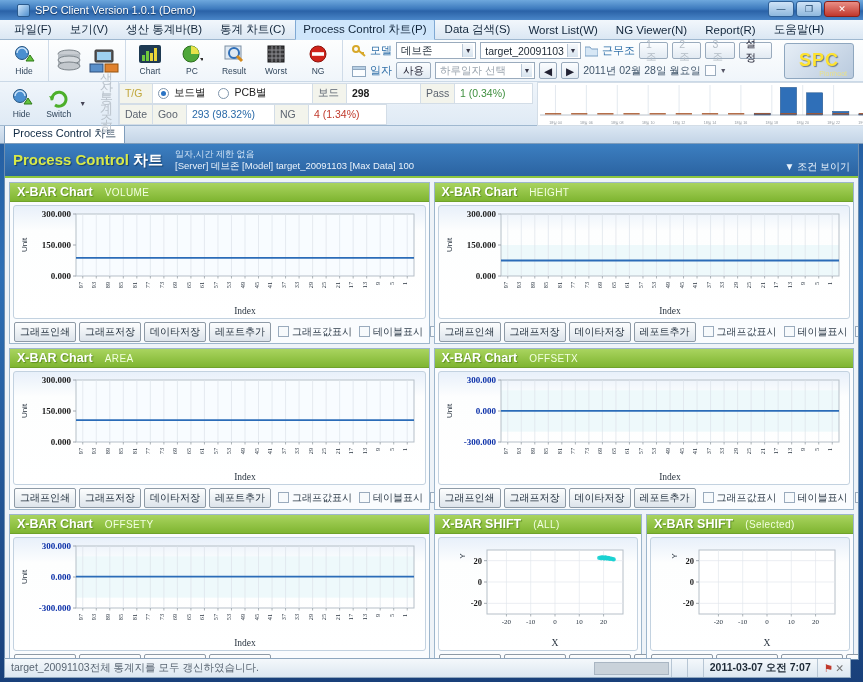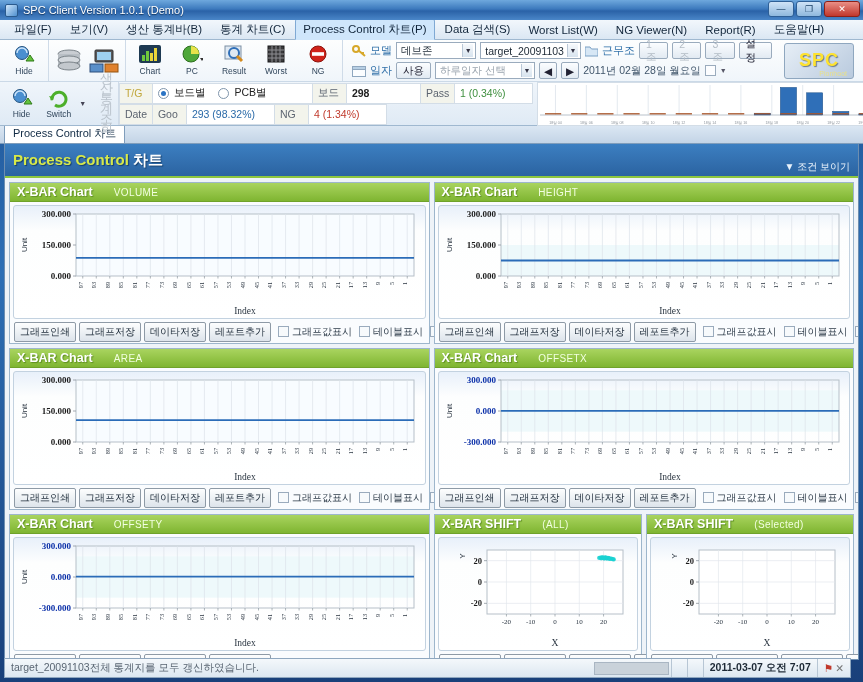--- a/index.html
+++ b/index.html
@@ -12,21 +12,21 @@
   }
   .win{
     position:absolute; left:0; top:0; width:863px; height:682px;
     background:linear-gradient(180deg,#2b6cb8 0%, #1f5394 6%, #2d6fb5 40%, #19407a 100%);
     padding:0;
   }
   
   .titlebar{
     position:relative; height:20px; width:863px;
     background:linear-gradient(180deg,#6ea8dd 0%, #3c79bd 45%, #2a62a7 55%, #4a86c8 100%);
-    display:flex; align-items:center; gap:5px; padding-left:5px;
+    display:flex; align-items:center; gap:5px; padding-left:17px;
     overflow:hidden;
   }
   .tb-ico{ width:13px;height:13px;background:linear-gradient(135deg,#cfe6fb,#4f90cf);
     border:1px solid #2a5a8d; border-radius:2px; flex:none; z-index:2;}
   .tb-title{ color:#fff; font-size:11px; text-shadow:0 1px 1px #12345c; z-index:2;}
   .tb-btns{ position:absolute; right:3px; top:1px; display:flex; gap:2px; z-index:3;}
   .tb-btn{
     width:26px;height:16px;border:1px solid #2e5f96;border-radius:3px;
     background:linear-gradient(180deg,#cfe3f7,#8fb8dd);
     display:flex;align-items:center;justify-content:center;
@@ -124,21 +124,21 @@
     position:absolute; left:0; top:34px; right:0; bottom:0; padding:4px;
     display:flex; flex-direction:column; gap:4px;
   }
   .gridrow{ display:flex; gap:4px; flex:1; }
   .panel{
     background:#fafcfe; border:1px solid #9db6cc; display:flex; flex-direction:column;
     flex:1; min-width:0;
   }
   .ptitle{
     height:19px; background:linear-gradient(180deg,#a9d45f,#7fb531);
-    display:flex; align-items:center; padding-left:7px; gap:21px;
+    display:flex; align-items:center; padding-left:7px; gap:12px;
     border-bottom:1px solid #6fa22a;
   }
   .ptitle .t{ font-size:12.5px; font-weight:bold; color:#fff; text-shadow:1px 1px 1px #5f8f22;}
   .ptitle .s{ font-size:10px; color:#f2ffe0; letter-spacing:.4px;}
   .pbody{
     flex:1; margin:3px; background:linear-gradient(180deg,#e8f0fa 0%, #fdfefe 22%, #ffffff 100%);
     border:1px solid #c3d2e0; border-radius:3px; position:relative; overflow:hidden;
   }
   .ptools{
     height:21px; display:flex; align-items:center; gap:3px; padding:0 4px 2px 4px;
@@ -443,20 +443,24 @@
   </div>
 
   <div class="doctabs">
     <div class="doctab">Process Control 차트</div>
   </div>
 
   <div class="page">
     <div class="pagehead">
       <div class="ph-title">
         <span>Process Control</span><span class="k"> 차트</span>
+      </div>
+      <div class="ph-meta">
+        <div>일자,시간 제한 없음</div>
+        <div class="l2">[Server] 데브존    [Model] target_20091103    [Max Data] 100</div>
       </div>
       <div class="ph-right">▼ 조건 보이기</div>
     </div>
 
     <div class="grid">
 
       <div class="gridrow">
         <div class="panel">
           <div class="ptitle">
             <span class="t">X-BAR Chart</span>

